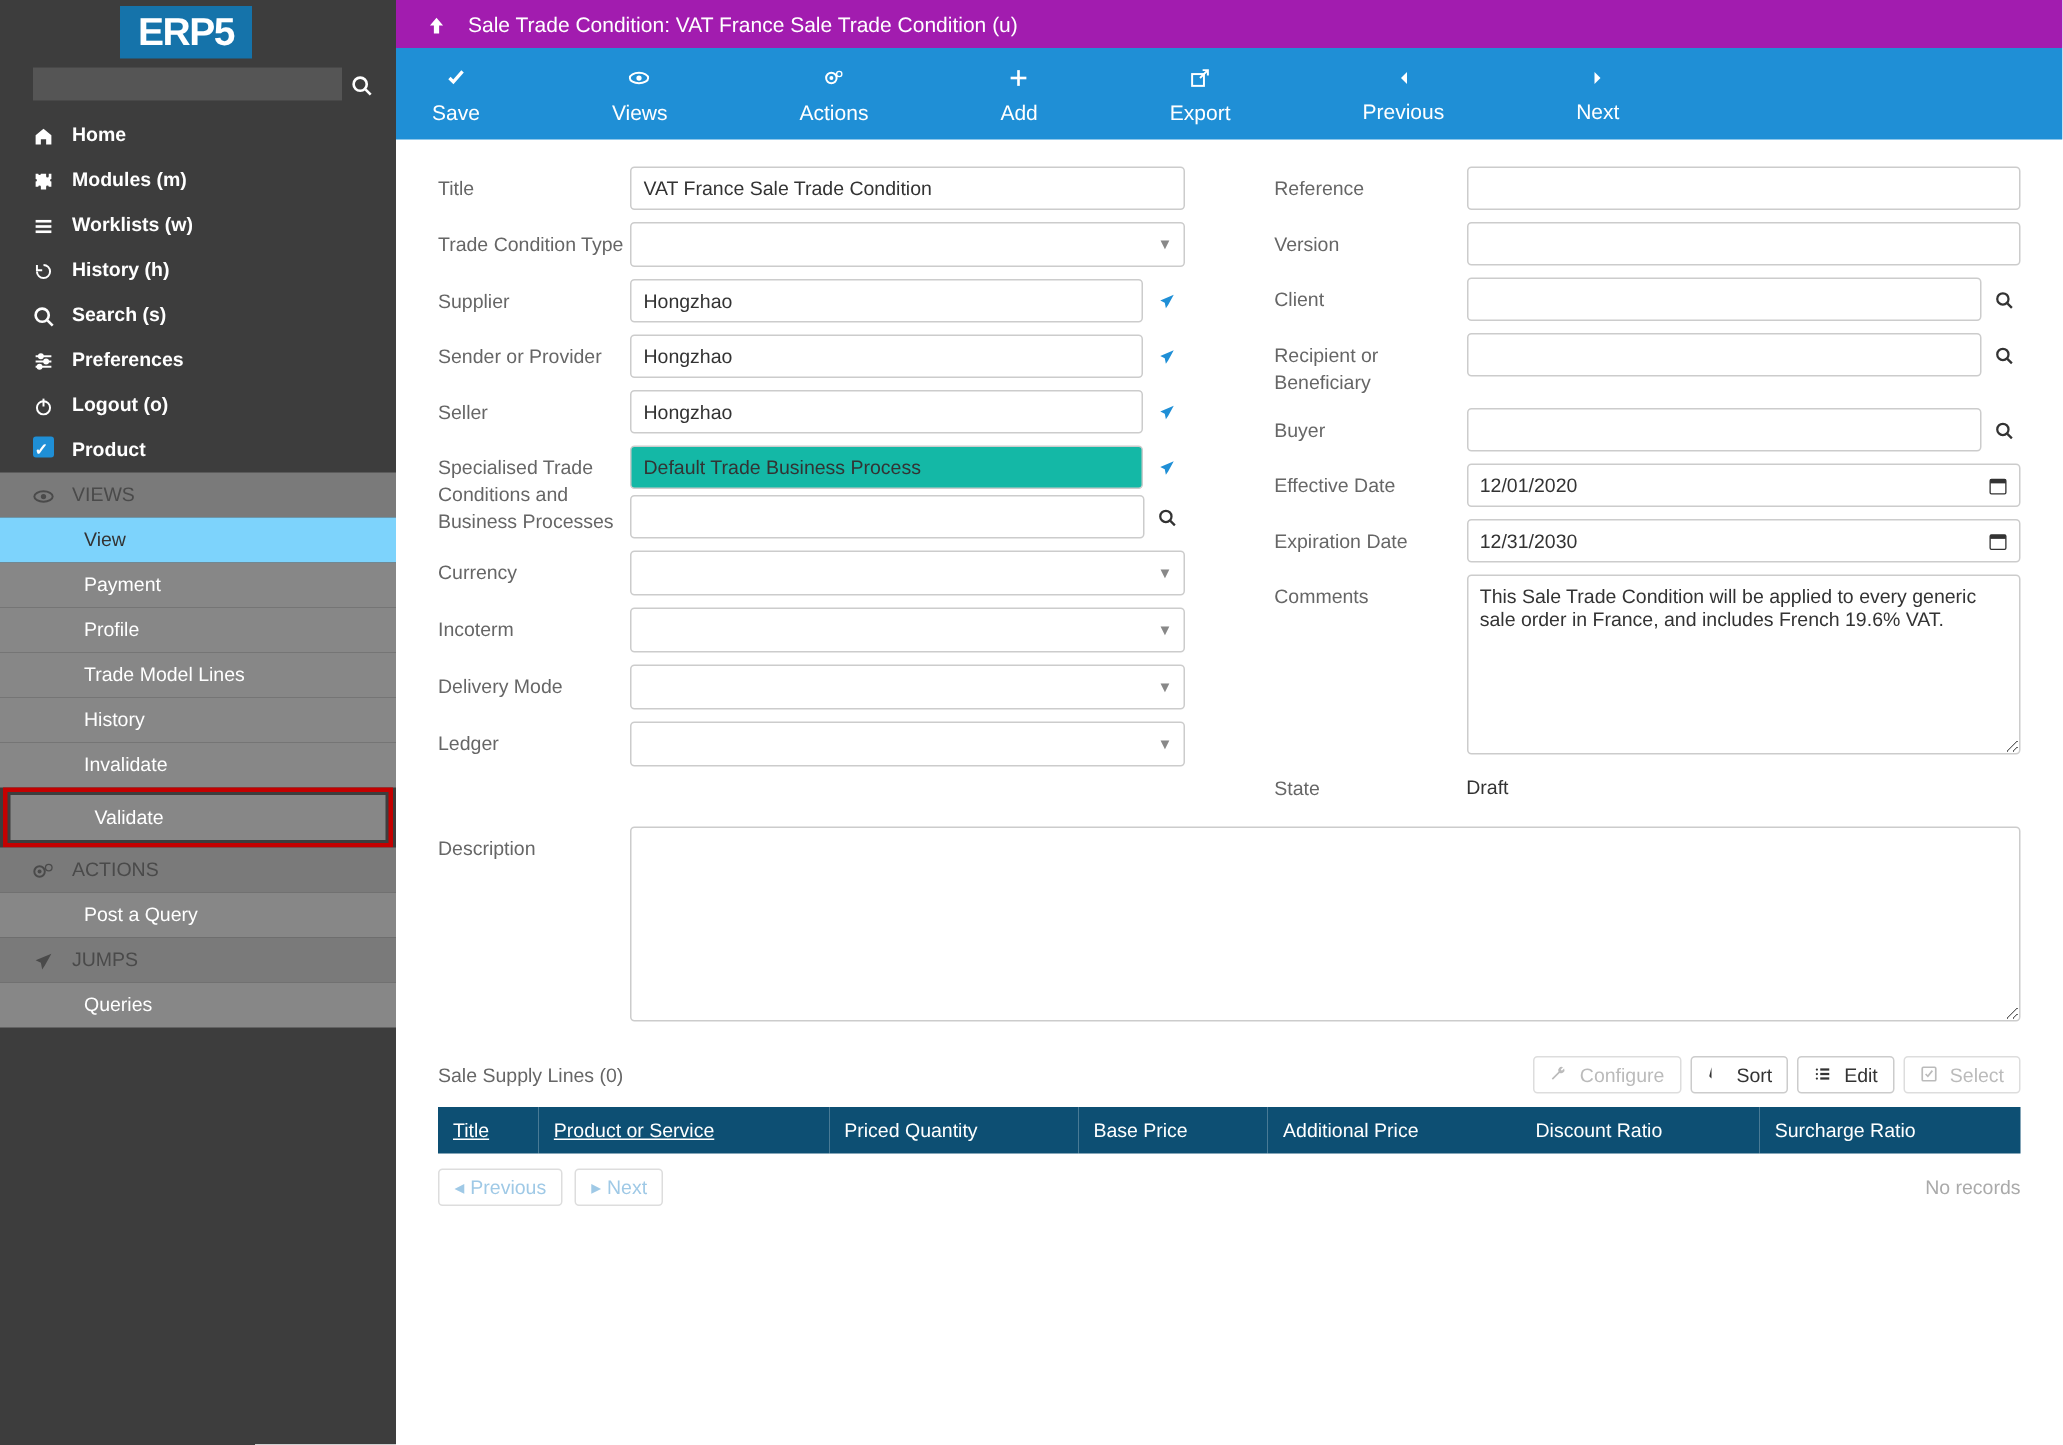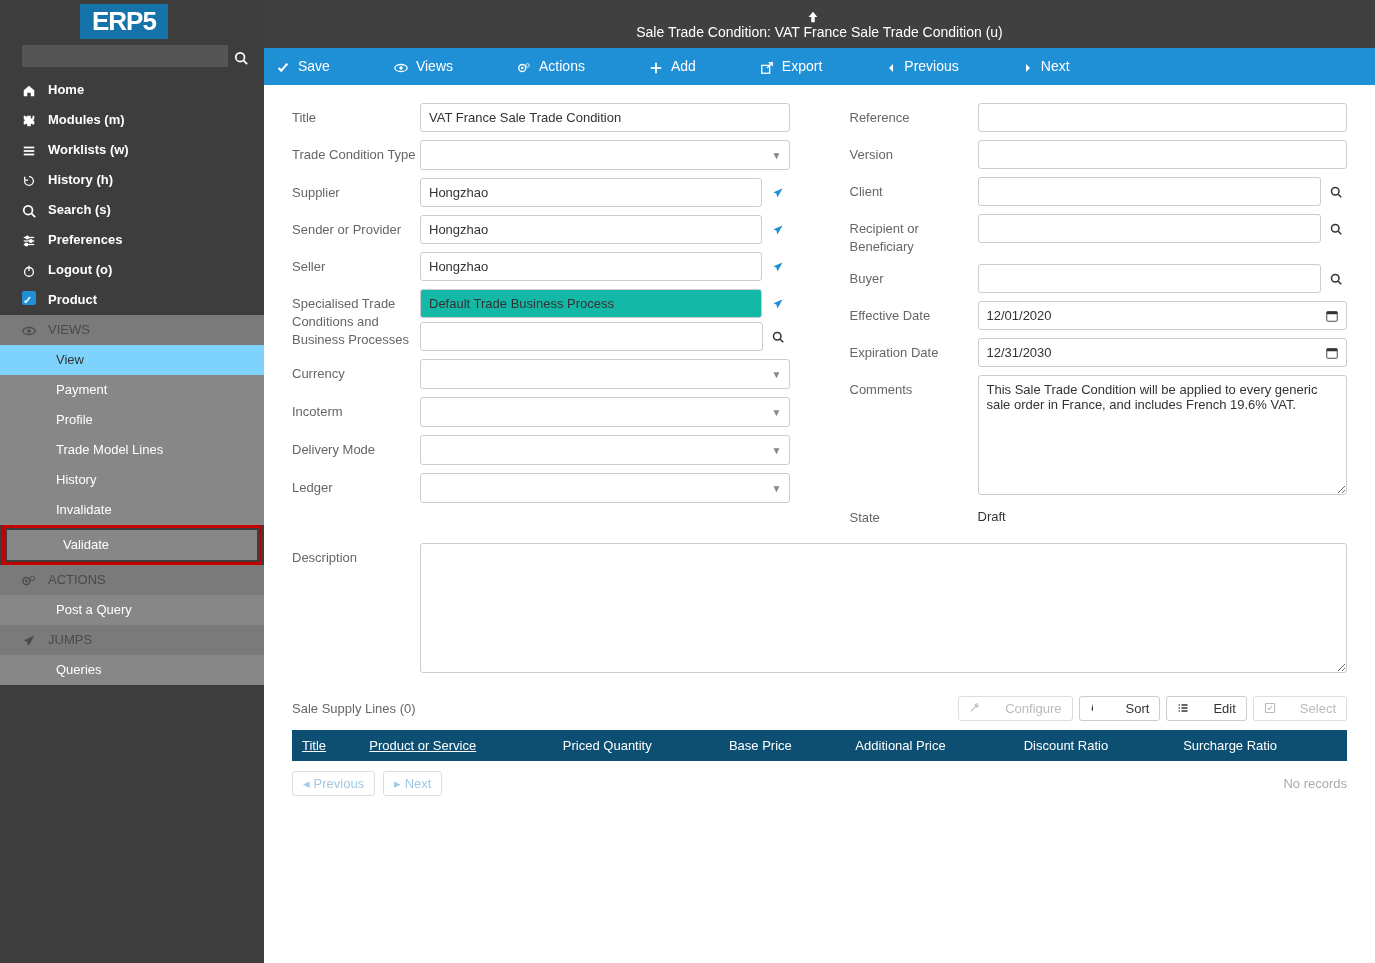--- a/index.html
+++ b/index.html
@@ -16,45 +16,45 @@
 .nav-item.bold { font-weight: bold; }
 .check-icon { display:inline-block;width:14px;height:14px;background:#1f8fd6;border-radius:2px;position:relative; }
 .check-icon::after { content:"✓";position:absolute;top:-2px;left:1px;color:#fff;font-size:11px;font-weight:bold; }
 .section-hdr { display: flex; align-items: center; padding: 4px 10px 4px 22px; background: #7a7a7a; color: #4a4a4a; font-size: 13px; line-height: 22px; }
 .section-hdr .icon { width: 26px; flex-shrink: 0; font-size: 14px; }
 .sub-link { padding: 4px 10px 4px 56px; color: #fff; line-height: 22px; background: #878787; cursor: pointer; }
 .sub-link.white { background: #7dd3fc; color: #333; }
 .sub-highlight { border: 3px solid #c40000; padding: 2px; margin: 0 2px; }
 .sub-highlight .sub-link { background: #878787; margin:0; }
 .main { flex: 1; }
-.topbar { background:#404040; color:#fff; display:flex; align-items:center; padding: 8px 20px; font-size:14px;flex-direction:column; }
+.topbar { background:#a21caf; color:#fff; display:flex; align-items:center; padding: 8px 20px; font-size:14px; }
 .topbar .up-icon { margin-right:14px; cursor:pointer; }
 .actionbar { background:#1f8fd6; display:flex; padding: 0; }
-.action-btn { color:#fff; padding: 10px 12px; cursor:pointer; display:flex; align-items:center; gap:8px; font-size:14px; margin-right:40px; }
+.action-btn { color:#fff; padding: 10px 24px; cursor:pointer; display:flex; align-items:center; gap:8px; font-size:14px; margin-right:40px;flex-direction:column; }
 .content { padding: 18px 28px; }
 .form-grid { display:flex; gap:60px; }
 .form-col { flex:1; }
 .field { display:flex; align-items:flex-start; margin-bottom:8px; }
 .field-label { width:128px; flex-shrink:0; color:#666; padding-top:6px; line-height:18px; }
 .field-control { flex:1; display:flex; align-items:center; gap:4px; }
 .text-input, .select-input, .date-input, .textarea-input { width:100%; border:1px solid #ccc; border-radius:3px; padding:6px 8px; font-size:13px; color:#333; background:#fff; }
 .select-input { height:30px; position:relative; }
 .select-chevron { position:absolute; right:8px; top:10px; color:#888; pointer-events:none; font-size:10px; }
 .select-wrap { position:relative; flex:1; }
 .btn-icon-sq { width:24px; text-align:center; color:#1f8fd6; cursor:pointer; font-size:14px; }
 .textarea-input { min-height:120px; resize:both; }
 .textarea-desc { min-height:130px; }
 .relation-value { flex:1; border:1px solid #ccc; border-radius:3px; padding:6px 8px; font-size:13px; background:#fff; }
 .relation-value.link { color:#333; }
 .date-wrap { position:relative; flex:1; }
 .date-icon { position:absolute; right:8px; top:7px; pointer-events:none; }
 .static-val { padding-top:6px; color:#333; }
 .section-title { color:#666; margin:10px 0 8px; }
 .toolbar { display:flex; justify-content:flex-end; gap:6px; margin-bottom: -2px; }
-.tool-btn { border:1px solid #ccc; border-radius:3px; padding:4px 10px; font-size:13px; display:flex; align-items:center; gap:24px; cursor:pointer; background:#fff; color:#333;justify-content:flex-end; }
+.tool-btn { border:1px solid #ccc; border-radius:3px; padding:4px 10px; font-size:13px; display:flex; align-items:center; gap:8px; cursor:pointer; background:#fff; color:#333;justify-content:flex-end; }
 .tool-btn.disabled { color:#bbb; border-color:#ddd; cursor:default; }
 .supply-hdr-row { display:flex; align-items:center; justify-content:space-between; }
 .table { width:100%; border-collapse:collapse; margin-top:6px; }
 .table th { background:#0d4f73; color:#fff; text-align:left; padding:8px 10px; font-weight:normal; font-size:13px; }
 .table th.u { text-decoration:underline; }
 .pager { display:flex; align-items:center; gap:8px; margin-top:10px; }
 .page-link { border:1px solid #ddd; border-radius:3px; padding:4px 10px; color:#9fc9e6; display:flex; align-items:center; gap:4px; cursor:pointer; font-size:13px; }
 .no-records { margin-left:auto; color:#aaa; }
 svg { display:inline-block; vertical-align:middle; }
 </style>

